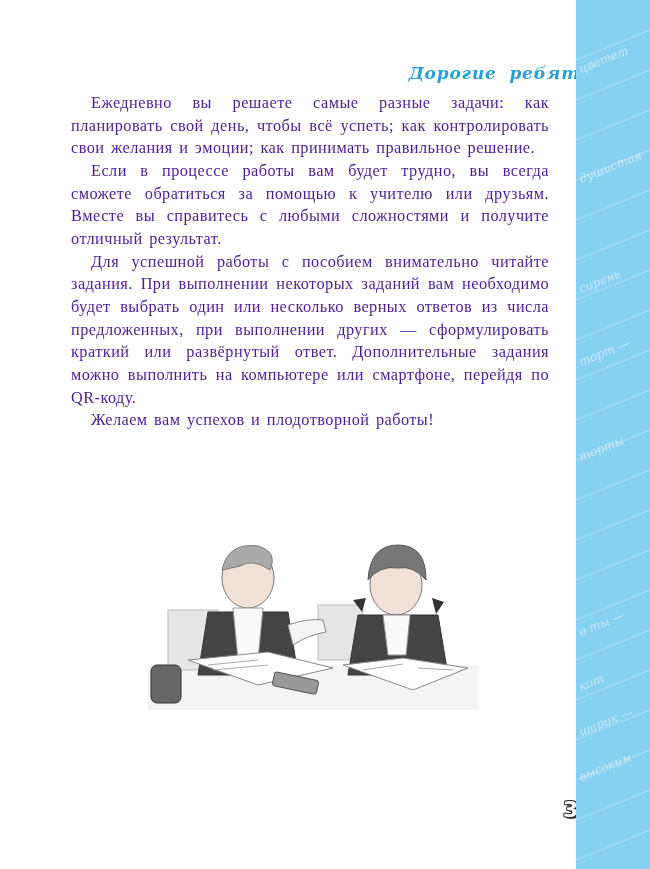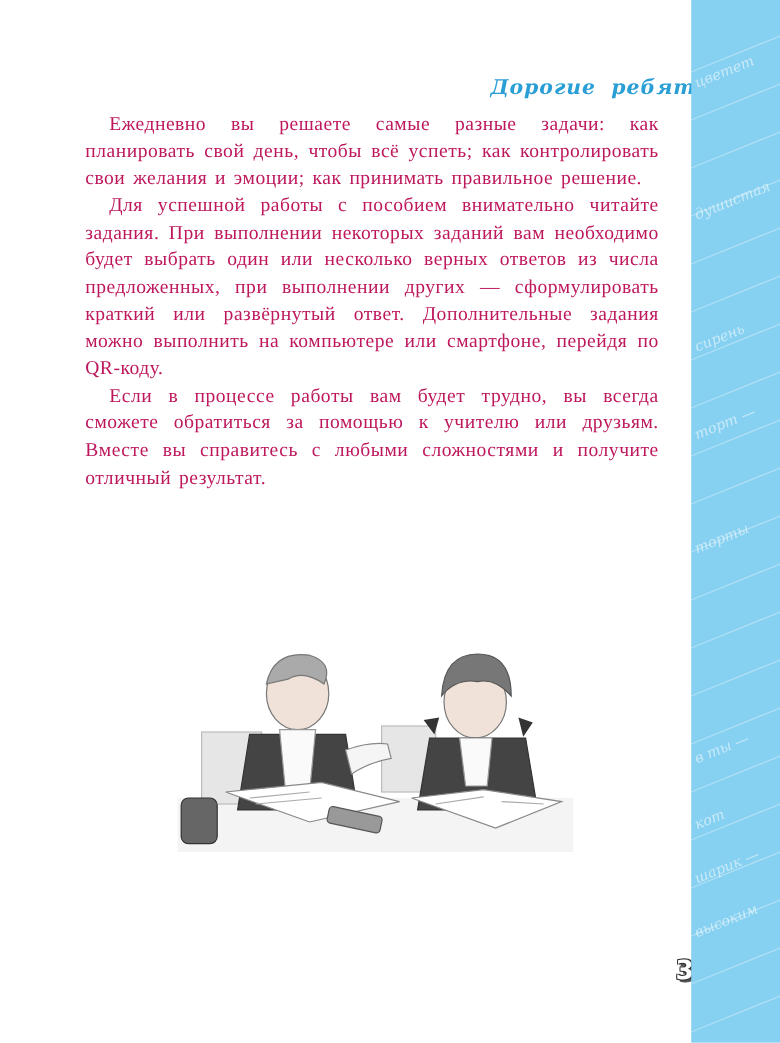--- a/index.html
+++ b/index.html
@@ -11,21 +11,21 @@
   }
   .page { position: absolute; left: 0; top: 0; width: 576px; height: 869px; background: #fff; }
   .title {
     position: absolute; left: 0; width: 600px; top: 63px; text-align: right;
     font-family: "DejaVu Serif", serif; font-style: italic; font-weight: bold;
     font-size: 17px; color: #2a9fd6; letter-spacing: 0.8px; word-spacing: 6px;
   }
   .body-text {
     position: absolute; left: 71px; top: 92px; width: 478px;
     font-family: "Liberation Serif", "DejaVu Serif", serif;
-    font-size: 16.3px; line-height: 22.65px; color: #be185d;
+    font-size: 16.3px; line-height: 22.65px; color: #4c1d95;
   }
   .body-text p {
     margin: 0; text-indent: 20px; text-align: justify; letter-spacing: 0.45px; word-spacing: 2px;
   }
   .illustration {
     position: absolute; left: 148px; top: 540px; width: 330px; height: 175px;
   }
   .sidebar {
     position: absolute; left: 576px; top: 0; width: 74px; height: 869px;
     background: #86d0f1; overflow: hidden;
@@ -43,22 +43,23 @@
   }
 </style>
 </head>
 <body>
 
 <div class="page">
   <div class="title">Дорогие ребята!</div>
 
   <div class="body-text">
     <p>Ежедневно вы решаете самые разные задачи: как планировать свой день, чтобы всё успеть; как контролировать свои желания и эмоции; как принимать правильное решение.</p>
+    <p>Если в процессе работы вам будет трудно, вы всегда сможете обратиться за помощью к учителю или друзьям. Вместе вы справитесь с любыми сложностями и получите отличный результат.</p>
     <p>Для успешной работы с пособием внимательно читайте задания. При выполнении некоторых заданий вам необходимо будет выбрать один или несколько верных ответов из числа предложенных, при выполнении других — сформулировать краткий или развёрнутый ответ. Дополнительные задания можно выполнить на компьютере или смартфоне, перейдя по QR-коду.</p>
-    <p>Если в процессе работы вам будет трудно, вы всегда сможете обратиться за помощью к учителю или друзьям. Вместе вы справитесь с любыми сложностями и получите отличный результат.</p>
+    <p>Желаем вам успехов и плодотворной работы!</p>
   </div>
 
   <div class="illustration">
     <svg width="330" height="175" viewBox="0 0 330 175">
 
       <path d="M0 125 L330 125 L330 170 L0 170 Z" fill="#f4f4f4"></path>
 
       <rect x="20" y="70" width="50" height="60" fill="#e6e6e6" stroke="#bbb"></rect>
       <rect x="170" y="65" width="45" height="55" fill="#e6e6e6" stroke="#bbb"></rect>
 

